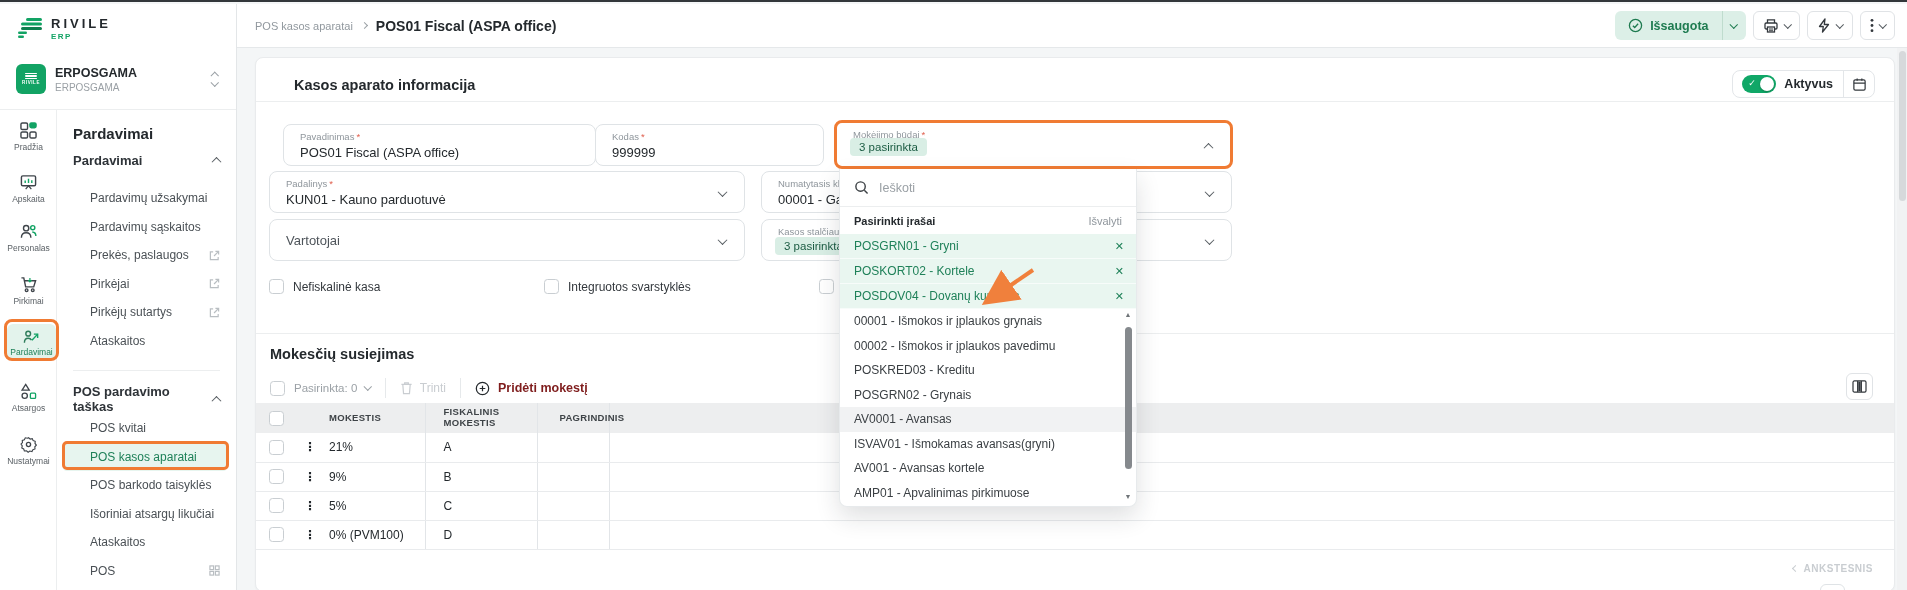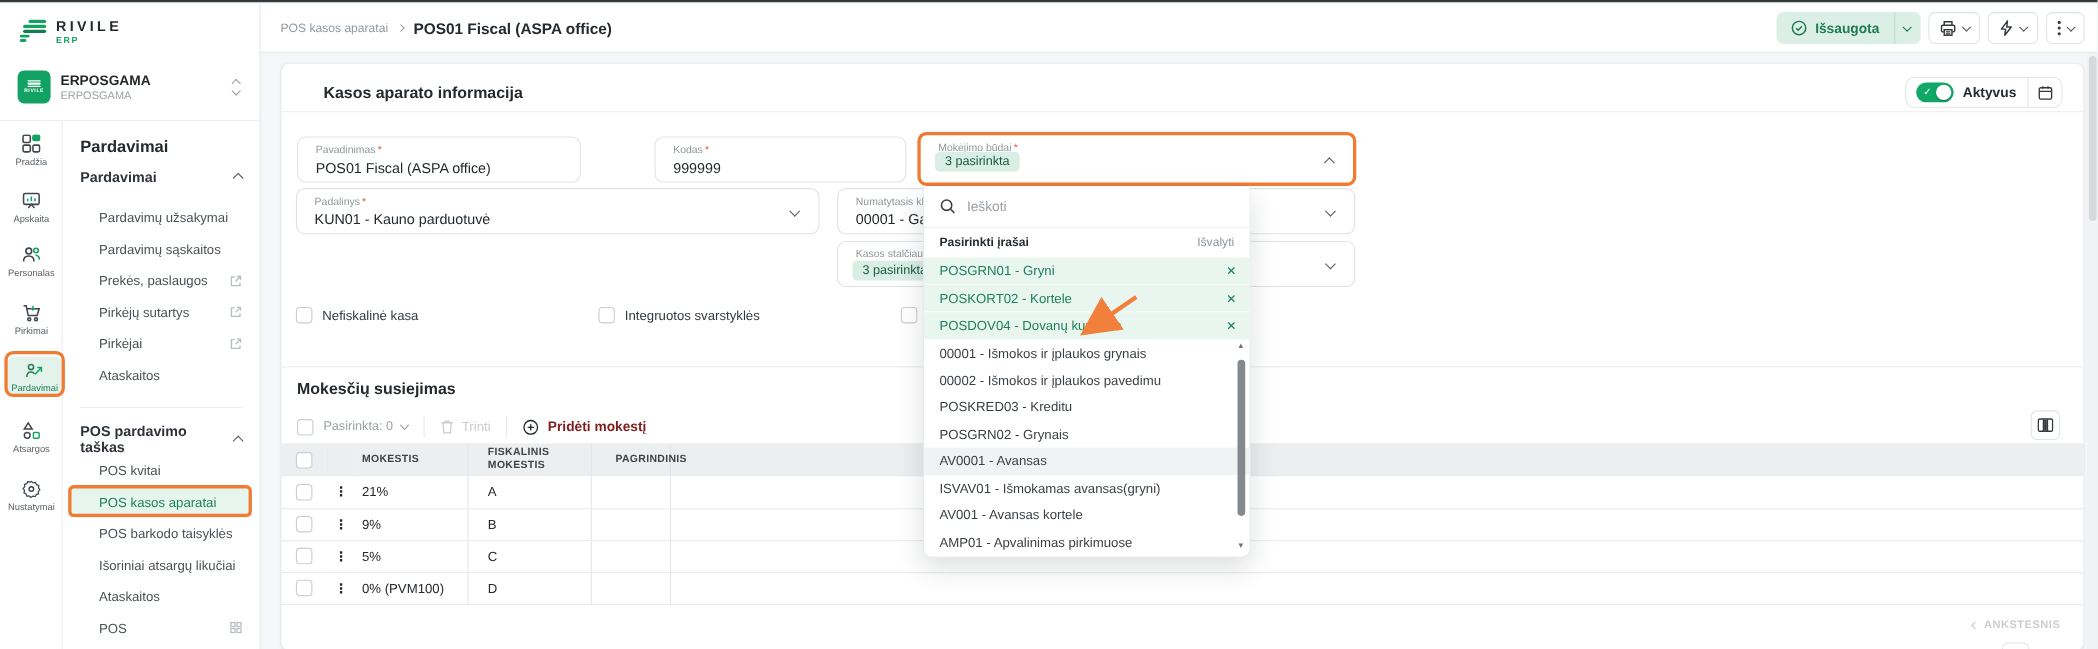--- a/index.html
+++ b/index.html
@@ -293,33 +293,33 @@
             <svg width="11" height="11" viewBox="0 0 12 12" fill="none" stroke="#B9BEC2" stroke-width="1.3">
               <path d="M10 7.5 V10.5 H1.5 V2 H4.5"></path>
               <path d="M7 1.5 H10.5 V5"></path>
               <path d="M10.2 1.8 L5.5 6.5"></path>
             </svg>
           </span>
 
         </div>
 
         <div class="m-item">
-          <span class="mlabel">Pirkėjų sutartys</span>
+          <span class="mlabel">Pirkėjai</span>
           <span>
             <svg width="11" height="11" viewBox="0 0 12 12" fill="none" stroke="#B9BEC2" stroke-width="1.3">
               <path d="M10 7.5 V10.5 H1.5 V2 H4.5"></path>
               <path d="M7 1.5 H10.5 V5"></path>
               <path d="M10.2 1.8 L5.5 6.5"></path>
             </svg>
           </span>
 
         </div>
 
         <div class="m-item">
-          <span class="mlabel">Pirkėjai</span>
+          <span class="mlabel">Pirkėjų sutartys</span>
           <span>
             <svg width="11" height="11" viewBox="0 0 12 12" fill="none" stroke="#B9BEC2" stroke-width="1.3">
               <path d="M10 7.5 V10.5 H1.5 V2 H4.5"></path>
               <path d="M7 1.5 H10.5 V5"></path>
               <path d="M10.2 1.8 L5.5 6.5"></path>
             </svg>
           </span>
 
         </div>
 
@@ -445,21 +445,21 @@
       <span class="cal-btn">
         <svg width="15" height="15" viewBox="0 0 16 16" fill="none" stroke="#33383D" stroke-width="1.3">
             <rect x="2" y="3" width="12" height="11" rx="1.5"></rect>
             <path d="M5.5 1.5 V4 M10.5 1.5 V4 M2 6.5 H14"></path>
           </svg>
       </span>
     </div>
 
     <div class="card-hr"></div>
 
-    <div class="field" style="left:14px;top:66px;width:258px">
+    <div class="field" style="left:27px;top:66px;width:313px">
       <span class="flabel"><span>Pavadinimas</span><span class="req">*</span></span>
       <span class="fvalue">POS01 Fiscal (ASPA office)</span>
     </div>
     <div class="field" style="left:339px;top:66px;width:229px">
       <span class="flabel"><span>Kodas</span><span class="req">*</span></span>
       <span class="fvalue">999999</span>
     </div>
     <div class="field highlight" style="left:578px;top:62px;width:399px;height:49px">
       <span class="flabel"><span>Mokėjimo būdai</span><span class="req">*</span></span>
       <span class="chip fchip">3 pasirinkta</span>
@@ -470,20 +470,24 @@
       <span class="flabel"><span>Padalinys</span><span class="req">*</span></span>
       <span class="fvalue">KUN01 - Kauno parduotuvė</span>
       <i class="caret fcaret"></i>
     </div>
     <div class="field" style="left:505px;top:113px;width:471px">
       <span class="flabel"><span>Numatytasis klient</span></span>
       <span class="fvalue">00001 - Gatv</span>
       <i class="caret fcaret"></i>
     </div>
 
+    <div class="field plain" style="left:13px;top:161px;width:476px">
+      <span class="fvalue">Vartotojai</span>
+      <i class="caret fcaret"></i>
+    </div>
     <div class="field" style="left:505px;top:161px;width:471px">
       <span class="flabel"><span>Kasos stalčiaus mo</span></span>
       <span class="chip fchip" style="top:17px">3 pasirinkta</span>
       <i class="caret fcaret"></i>
     </div>
 
     <div class="cb-row">
 
         <div class="cb-item" style="width:246px">
           <span class="checkbox"></span>

